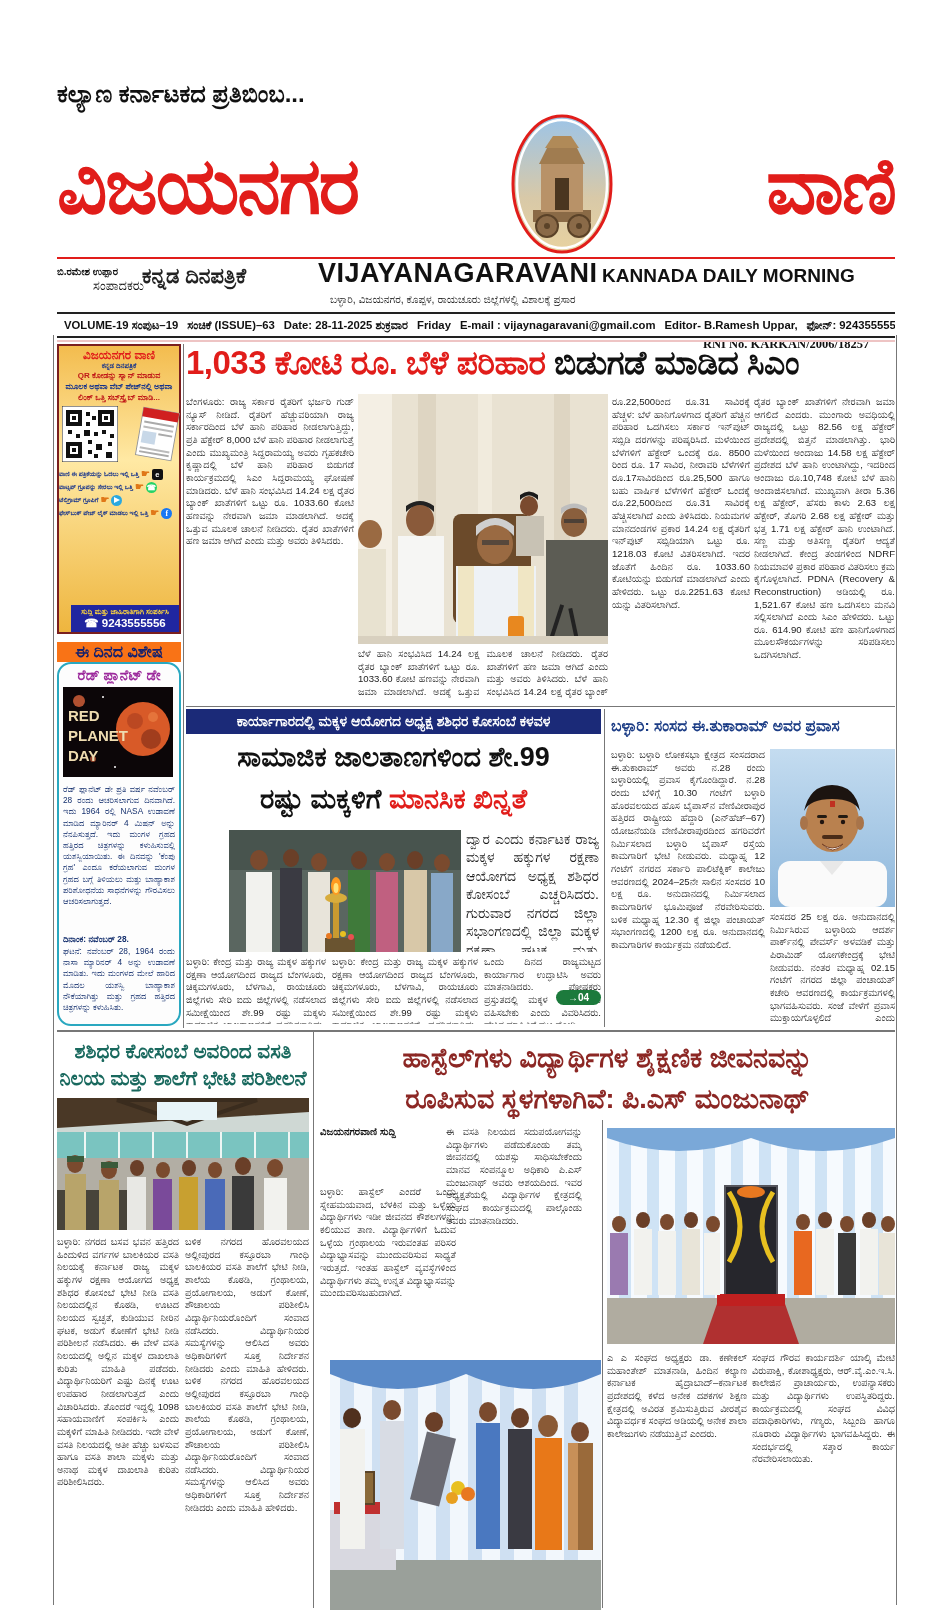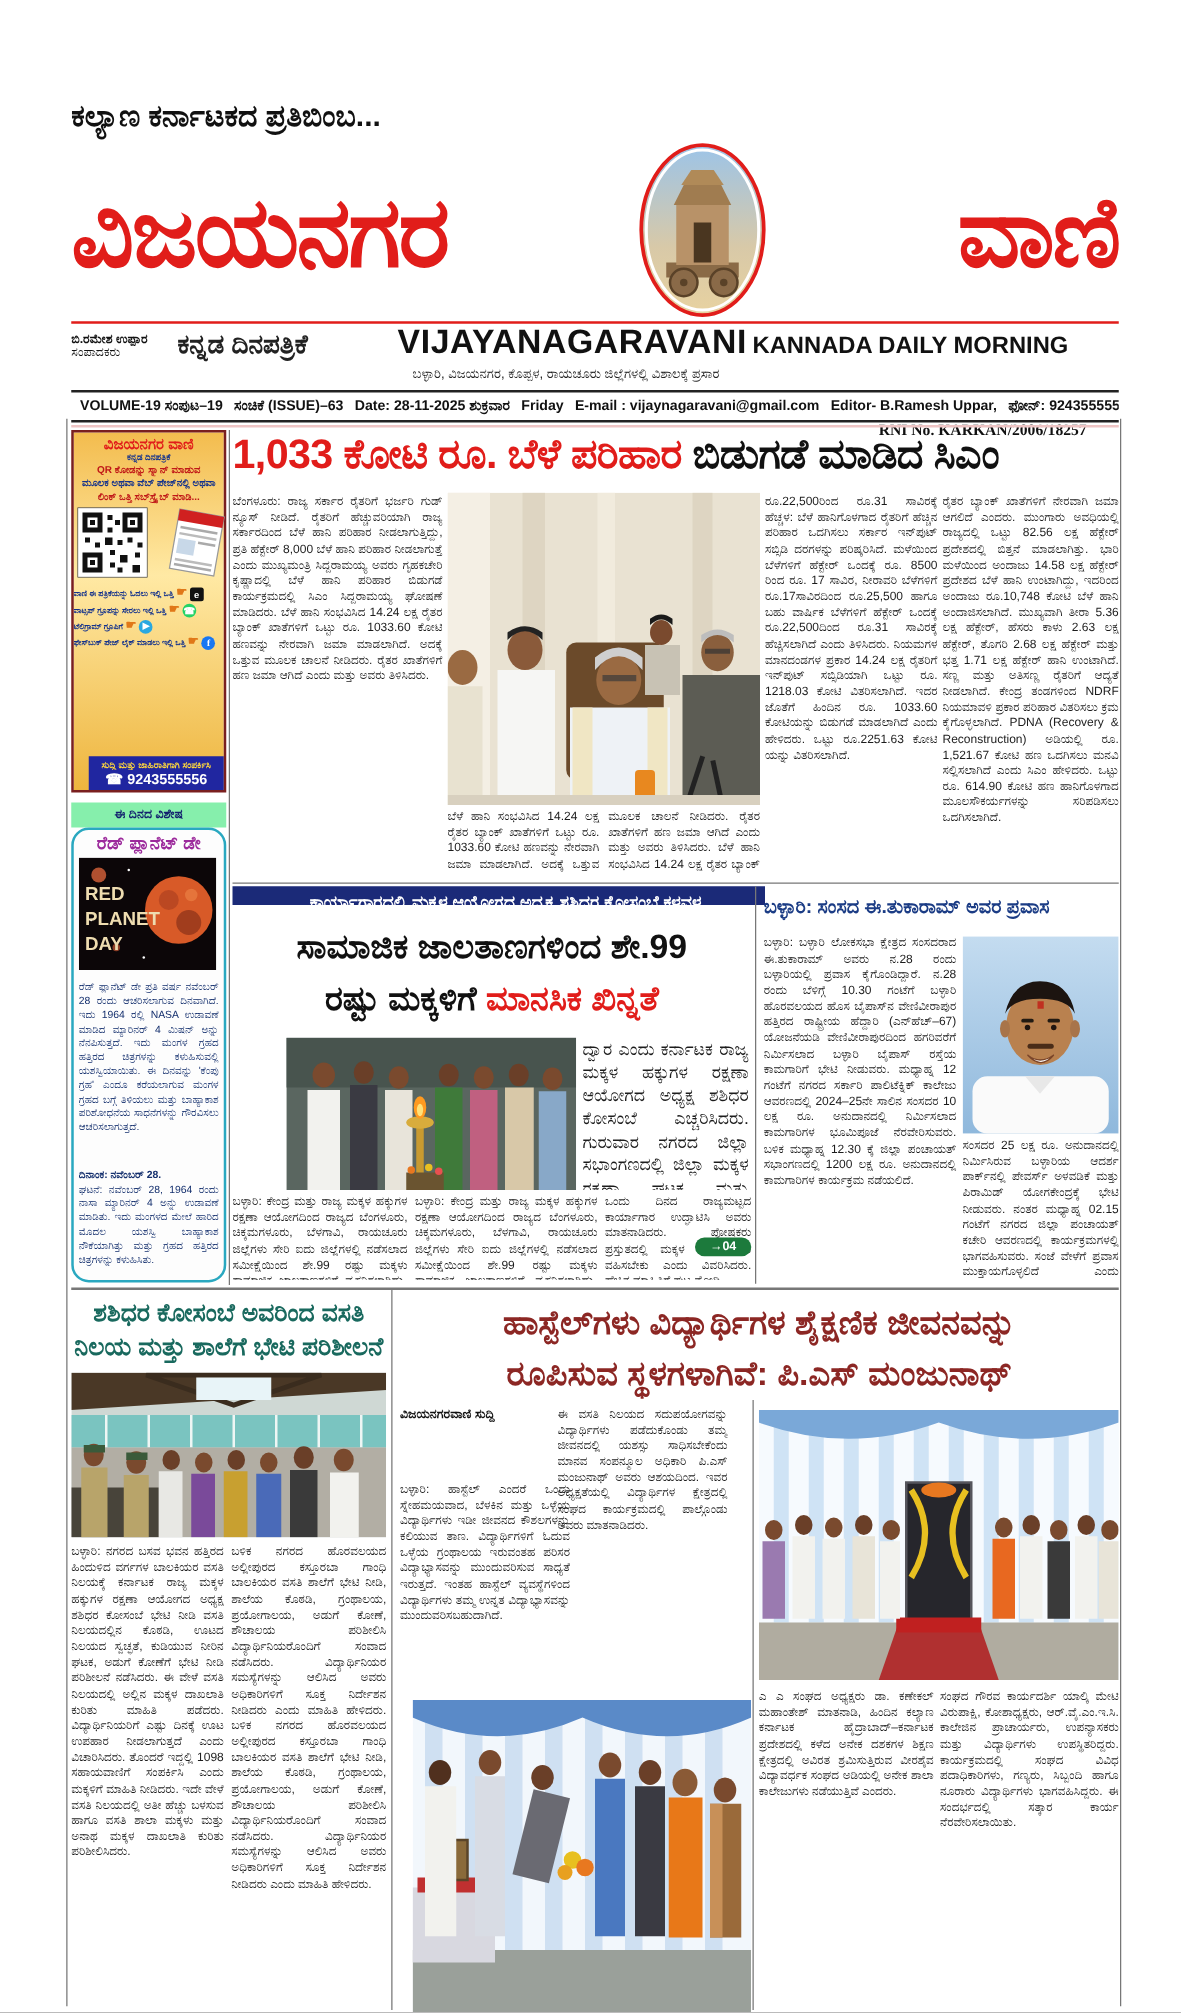--- a/index.html
+++ b/index.html
@@ -24,21 +24,21 @@
          color:#fff;font-size:7.5px;font-weight:bold;flex:0 0 auto;}
   .headline-main{font-weight:900;font-size:33px;white-space:nowrap;overflow:hidden;letter-spacing:-0.5px;}
   .navy-strip{background:#1b2a78;color:#fff;font-weight:800;font-size:14px;text-align:center;line-height:25px;
               white-space:nowrap;overflow:hidden;}
   .soc-h{font-weight:900;font-size:27px;line-height:1.55;text-align:center;white-space:nowrap;overflow:hidden;}
   .badge{background:#1c7a3c;color:#fff;border-radius:8px;font-size:10px;font-weight:bold;
          text-align:center;line-height:15px;}
   .teal-h{color:#19695e;font-weight:900;font-size:20px;text-align:center;line-height:1.35;}
   .maroon-h{color:#8c2724;font-weight:900;font-size:27px;text-align:center;line-height:1.5;white-space:nowrap;overflow:hidden;}
   .mp-h{color:#1b3c85;font-weight:900;font-size:15.5px;white-space:nowrap;overflow:hidden;}
-  .cyan-head{background:#86efac;color:#12206e;font-weight:900;font-size:10px;text-align:center;line-height:20px;}
+  .cyan-head{background:#f97316;color:#12206e;font-weight:900;font-size:16px;text-align:center;line-height:20px;}
   .spec-body{border:2px solid #2aa8c0;background:#fdfdfd;box-sizing:border-box;padding:3px 4px;}
   .promo{font-size:8px;font-weight:800;text-align:center;line-height:1.4;white-space:nowrap;overflow:hidden;}
 </style>
 </head>
 <body>
 
 <div id="page">
 
   <div id="masthead-row" class="abs" style="left:57px;top:114px;width:838px;height:144px;">
     <span class="m-title">ವಿಜಯನಗರ</span>
@@ -65,21 +65,21 @@
       </svg>
     </span>
     <span class="m-title">ವಾಣಿ</span>
   </div>
 
   <div class="abs" style="left:57px;top:80px;width:540px;font-size:24px;font-weight:800;">ಕಲ್ಯಾಣ ಕರ್ನಾಟಕದ ಪ್ರತಿಬಿಂಬ...</div>
   <div class="abs" style="left:57px;top:257px;width:838px;height:2px;background:#e11d1a;"></div>
 
   <div class="abs" style="left:57px;top:266px;width:84px;">
     <div style="font-size:10px;font-weight:bold;">ಬಿ.ರಮೇಶ ಉಪ್ಪಾರ</div>
-    <div style="font-size:10px;">ಸಂಪಾದಕರು</div>
+    <div style="font-size:13px;margin-left:36px;">ಸಂಪಾದಕರು</div>
   </div>
   <div class="abs" style="left:142px;top:264px;width:170px;font-size:21px;font-weight:800;color:#222;">ಕನ್ನಡ ದಿನಪತ್ರಿಕೆ</div>
   <div class="abs" style="left:318px;top:258px;width:577px;white-space:nowrap;">
     <span style="font-size:27px;font-weight:900;letter-spacing:0.5px;">VIJAYANAGARAVANI</span>
     <span style="font-size:19px;font-weight:bold;">KANNADA DAILY MORNING</span>
   </div>
   <div class="abs" style="left:330px;top:293px;width:420px;font-size:10.5px;color:#222;">ಬಳ್ಳಾರಿ, ವಿಜಯನಗರ, ಕೊಪ್ಪಳ, ರಾಯಚೂರು ಜಿಲ್ಲೆಗಳಲ್ಲಿ ವಿಶಾಲಕ್ಕೆ ಪ್ರಸಾರ</div>
   <div class="abs" style="left:703px;top:289px;width:192px;font-size:12.5px;font-weight:bold;font-family:'Liberation Serif',serif;margin-top:48px;">RNI No. KARKAN/2006/18257</div>
 
   <div id="info-bar" class="abs" style="left:57px;top:312px;width:838px;height:26px;">
@@ -254,21 +254,21 @@
     <span>ರೂ.22,500ರಿಂದ ರೂ.31 ಸಾವಿರಕ್ಕೆ ಹೆಚ್ಚಳ: ಬೆಳೆ ಹಾನಿಗೊಳಗಾದ ರೈತರಿಗೆ ಹೆಚ್ಚಿನ ಪರಿಹಾರ ಒದಗಿಸಲು ಸರ್ಕಾರ ಇನ್‌ಪುಟ್ ಸಬ್ಸಿಡಿ ದರಗಳನ್ನು ಪರಿಷ್ಕರಿಸಿದೆ. ಮಳೆಯಿಂದ ಬೆಳೆಗಳಿಗೆ ಹೆಕ್ಟೇರ್ ಒಂದಕ್ಕೆ ರೂ. 8500 ರಿಂದ ರೂ. 17 ಸಾವಿರ, ನೀರಾವರಿ ಬೆಳೆಗಳಿಗೆ ರೂ.17ಸಾವಿರದಿಂದ ರೂ.25,500 ಹಾಗೂ ಬಹು ವಾರ್ಷಿಕ ಬೆಳೆಗಳಿಗೆ ಹೆಕ್ಟೇರ್ ಒಂದಕ್ಕೆ ರೂ.22,500ದಿಂದ ರೂ.31 ಸಾವಿರಕ್ಕೆ ಹೆಚ್ಚಿಸಲಾಗಿದೆ ಎಂದು ತಿಳಿಸಿದರು.</span>
     <span>ನಿಯಮಗಳ ಮಾನದಂಡಗಳ ಪ್ರಕಾರ 14.24 ಲಕ್ಷ ರೈತರಿಗೆ ಇನ್‌ಪುಟ್ ಸಬ್ಸಿಡಿಯಾಗಿ ಒಟ್ಟು ರೂ. 1218.03 ಕೋಟಿ ವಿತರಿಸಲಾಗಿದೆ. ಇದರ ಜೊತೆಗೆ ಹಿಂದಿನ ರೂ. 1033.60 ಕೋಟಿಯನ್ನು ಬಿಡುಗಡೆ ಮಾಡಲಾಗಿದೆ ಎಂದು ಹೇಳಿದರು. ಒಟ್ಟು ರೂ.2251.63 ಕೋಟಿ ಯನ್ನು ವಿತರಿಸಲಾಗಿದೆ.</span>
   </div>
   <div class="abs jtext" style="left:754px;top:396px;width:141px;height:308px;">
     <span>ರೈತರ ಬ್ಯಾಂಕ್ ಖಾತೆಗಳಿಗೆ ನೇರವಾಗಿ ಜಮಾ ಆಗಲಿದೆ ಎಂದರು. ಮುಂಗಾರು ಅವಧಿಯಲ್ಲಿ ರಾಜ್ಯದಲ್ಲಿ ಒಟ್ಟು 82.56 ಲಕ್ಷ ಹೆಕ್ಟೇರ್ ಪ್ರದೇಶದಲ್ಲಿ ಬಿತ್ತನೆ ಮಾಡಲಾಗಿತ್ತು. ಭಾರಿ ಮಳೆಯಿಂದ ಅಂದಾಜು 14.58 ಲಕ್ಷ ಹೆಕ್ಟೇರ್ ಪ್ರದೇಶದ ಬೆಳೆ ಹಾನಿ ಉಂಟಾಗಿದ್ದು, ಇದರಿಂದ ಅಂದಾಜು ರೂ.10,748 ಕೋಟಿ ಬೆಳೆ ಹಾನಿ ಅಂದಾಜಿಸಲಾಗಿದೆ. ಮುಖ್ಯವಾಗಿ ತೀರಾ 5.36 ಲಕ್ಷ ಹೆಕ್ಟೇರ್, ಹೆಸರು ಕಾಳು 2.63 ಲಕ್ಷ ಹೆಕ್ಟೇರ್, ತೊಗರಿ 2.68 ಲಕ್ಷ ಹೆಕ್ಟೇರ್ ಮತ್ತು ಭತ್ತ 1.71 ಲಕ್ಷ ಹೆಕ್ಟೇರ್ ಹಾನಿ ಉಂಟಾಗಿದೆ.</span>
     <span>ಸಣ್ಣ ಮತ್ತು ಅತಿಸಣ್ಣ ರೈತರಿಗೆ ಆದ್ಯತೆ ನೀಡಲಾಗಿದೆ. ಕೇಂದ್ರ ತಂಡಗಳಿಂದ NDRF ನಿಯಮಾವಳಿ ಪ್ರಕಾರ ಪರಿಹಾರ ವಿತರಿಸಲು ಕ್ರಮ ಕೈಗೊಳ್ಳಲಾಗಿದೆ. PDNA (Recovery &amp; Reconstruction) ಅಡಿಯಲ್ಲಿ ರೂ. 1,521.67 ಕೋಟಿ ಹಣ ಒದಗಿಸಲು ಮನವಿ ಸಲ್ಲಿಸಲಾಗಿದೆ ಎಂದು ಸಿಎಂ ಹೇಳಿದರು. ಒಟ್ಟು ರೂ. 614.90 ಕೋಟಿ ಹಣ ಹಾನಿಗೊಳಗಾದ ಮೂಲಸೌಕರ್ಯಗಳನ್ನು ಸರಿಪಡಿಸಲು ಒದಗಿಸಲಾಗಿದೆ.</span>
   </div>
 
   <div class="abs rule" style="left:186px;top:706px;width:709px;height:1px;"></div>
 
-  <div class="abs navy-strip" style="left:186px;top:709px;width:415px;height:15px;padding-left:11px;">ಕಾರ್ಯಾಗಾರದಲ್ಲಿ ಮಕ್ಕಳ ಆಯೋಗದ ಅಧ್ಯಕ್ಷ ಶಶಿಧರ ಕೋಸಂಬೆ ಕಳವಳ</div>
+  <div class="abs navy-strip" style="left:186px;top:709px;width:415px;height:25px;">ಕಾರ್ಯಾಗಾರದಲ್ಲಿ ಮಕ್ಕಳ ಆಯೋಗದ ಅಧ್ಯಕ್ಷ ಶಶಿಧರ ಕೋಸಂಬೆ ಕಳವಳ</div>
   <div class="abs" style="left:186px;top:737px;width:415px;height:90px;">
     <div class="soc-h">ಸಾಮಾಜಿಕ ಜಾಲತಾಣಗಳಿಂದ ಶೇ.99</div>
     <div class="soc-h">
       <span>ರಷ್ಟು ಮಕ್ಕಳಿಗೆ </span><span class="red">ಮಾನಸಿಕ ಖಿನ್ನತೆ</span>
     </div>
   </div>
 
   <div class="abs photo" style="left:229px;top:830px;width:232px;height:122px;">
     <svg width="232" height="122" viewBox="0 0 232 122">
       <rect width="232" height="122" fill="#5a6660"></rect>

